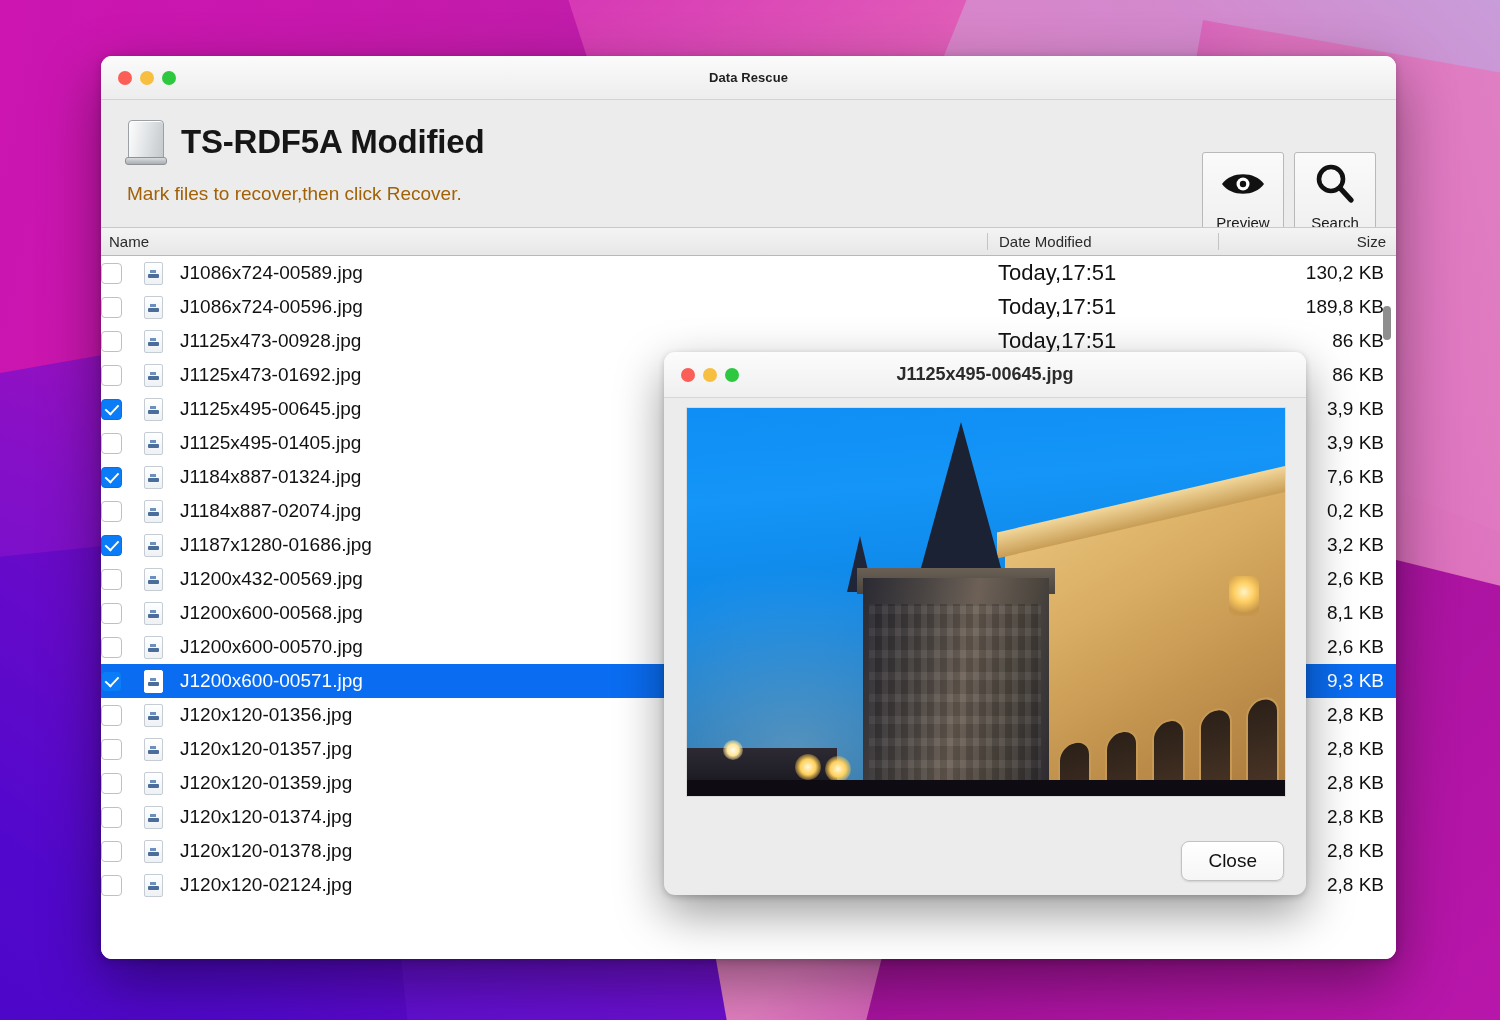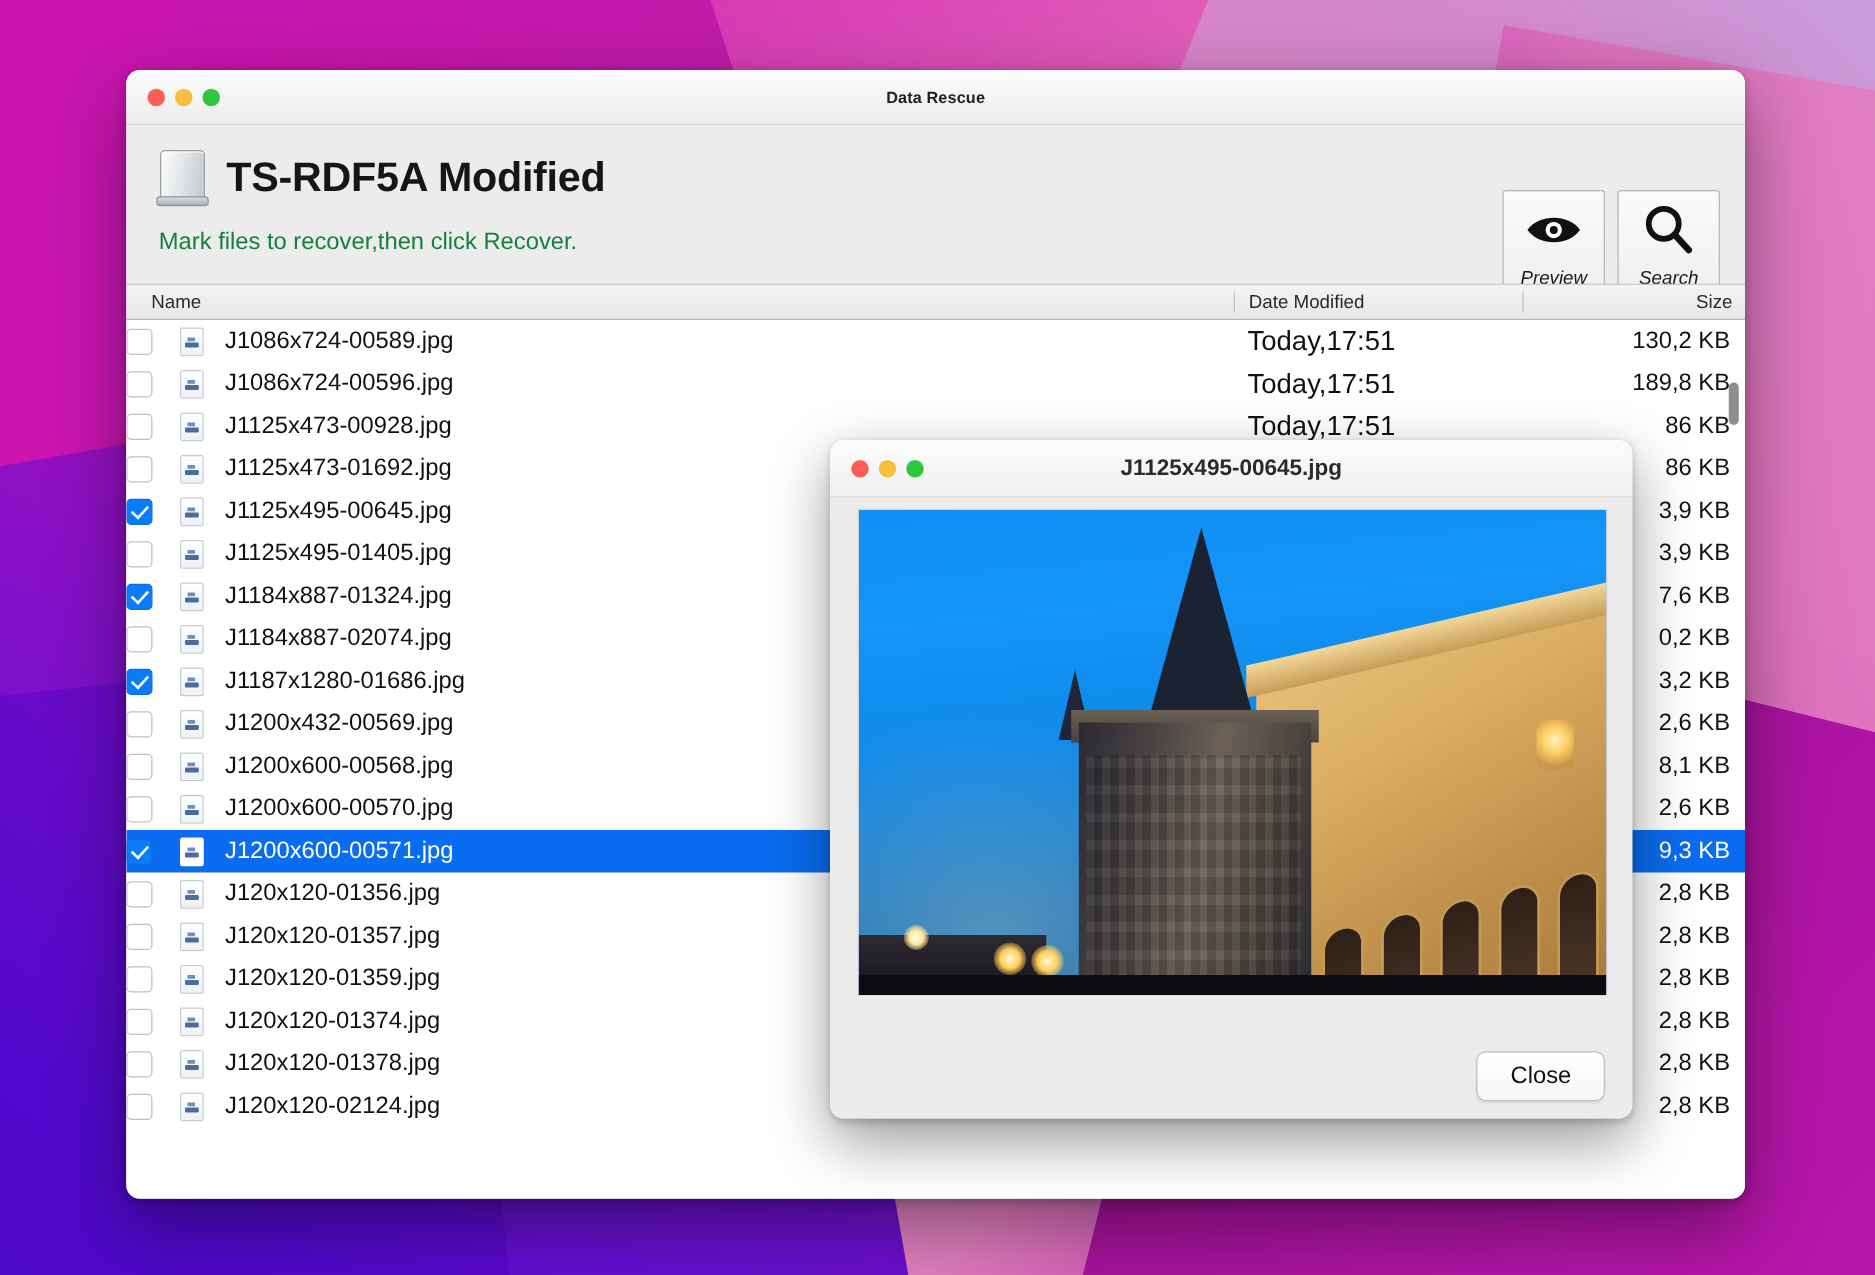--- a/index.html
+++ b/index.html
@@ -99,25 +99,25 @@
     border-radius: 3px;
     background: linear-gradient(#d9dcdf,#a9aeb2);
     border: 1px solid #8d9296;
   }
   .disk-title {
     font-size: 33px; font-weight: bold; color: #161616;
     letter-spacing: -.2px;
   }
   .subtitle {
     margin-top: 15px; margin-left: 2px;
-    font-size: 19px; color: #15803d;
+    font-size: 19px; color: #a16207;
   }
   .tool-buttons {
     position: absolute; right: 20px; top: 52px;
-    display: flex; gap: 10px; font-style: italic;
+    display: flex; gap: 10px;
   }
   .tool-btn {
     width: 82px; height: 86px;
     background: linear-gradient(#fafafa,#efefef);
     border: 1px solid #b9b9b9;
     border-radius: 3px;
     display: flex; flex-direction: column;
     align-items: center; justify-content: flex-end;
     padding-bottom: 6px;
     box-shadow: 0 1px 1px rgba(0,0,0,.06);
@@ -128,21 +128,21 @@
   
   .col-head {
     flex: 0 0 29px;
     background: linear-gradient(#f4f4f4,#e7e7e7);
     border-top: 1px solid #c9c9c9;
     border-bottom: 1px solid #b8b8b8;
     display: flex; align-items: center;
     font-size: 15px; color: #2a2a2a;
     position: relative;
   }
-  .ch-name { padding-left: 20px; flex: 0 0 886px; }
+  .ch-name { padding-left: 8px; flex: 0 0 886px; }
   .ch-date { flex: 0 0 231px; padding-left: 11px; border-left: 1px solid #c4c4c4; }
   .ch-size { flex: 1; text-align: right; padding-right: 10px; border-left: 1px solid #c4c4c4; }
 
   
   .list-wrap {
     flex: 1; position: relative; background: #fff;
     overflow: hidden;
   }
   .file-row {
     height: 34px; display: flex; align-items: center;

